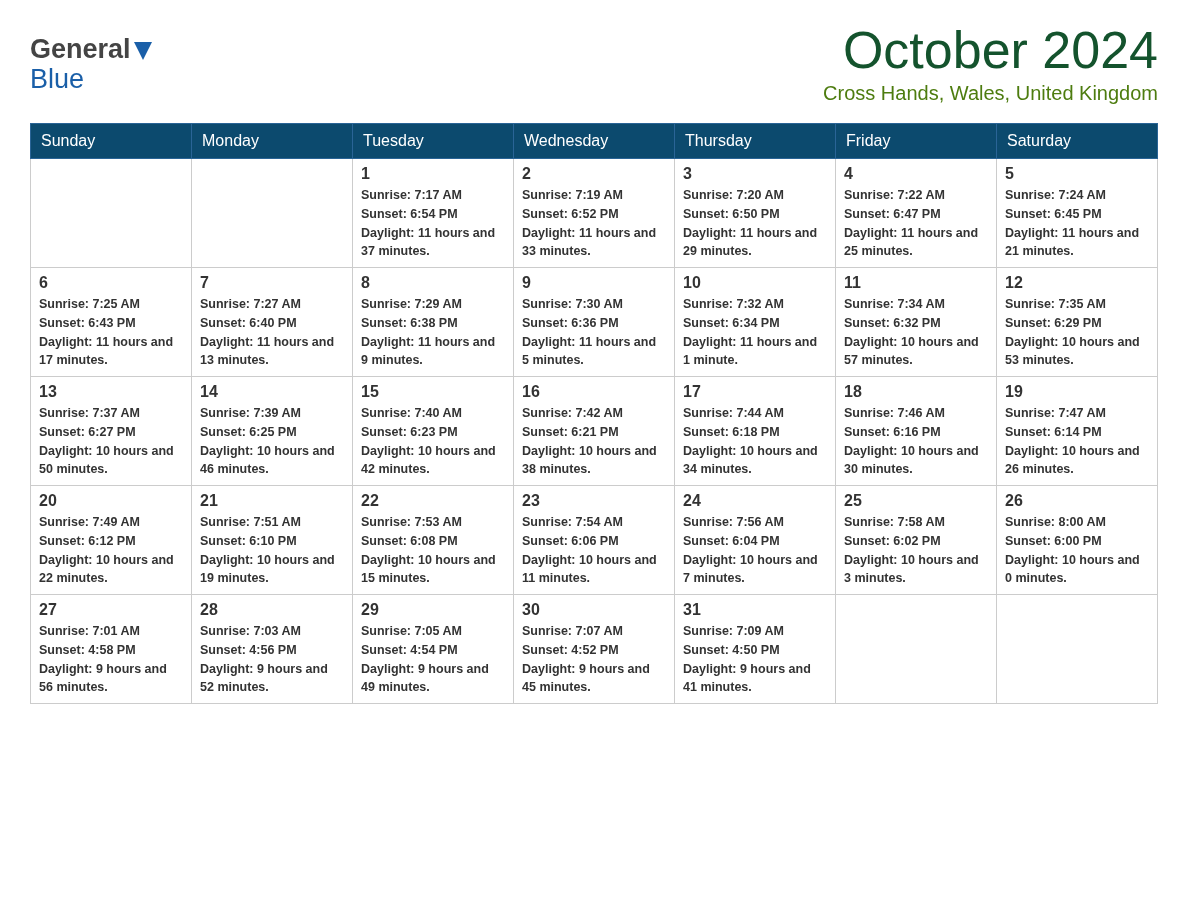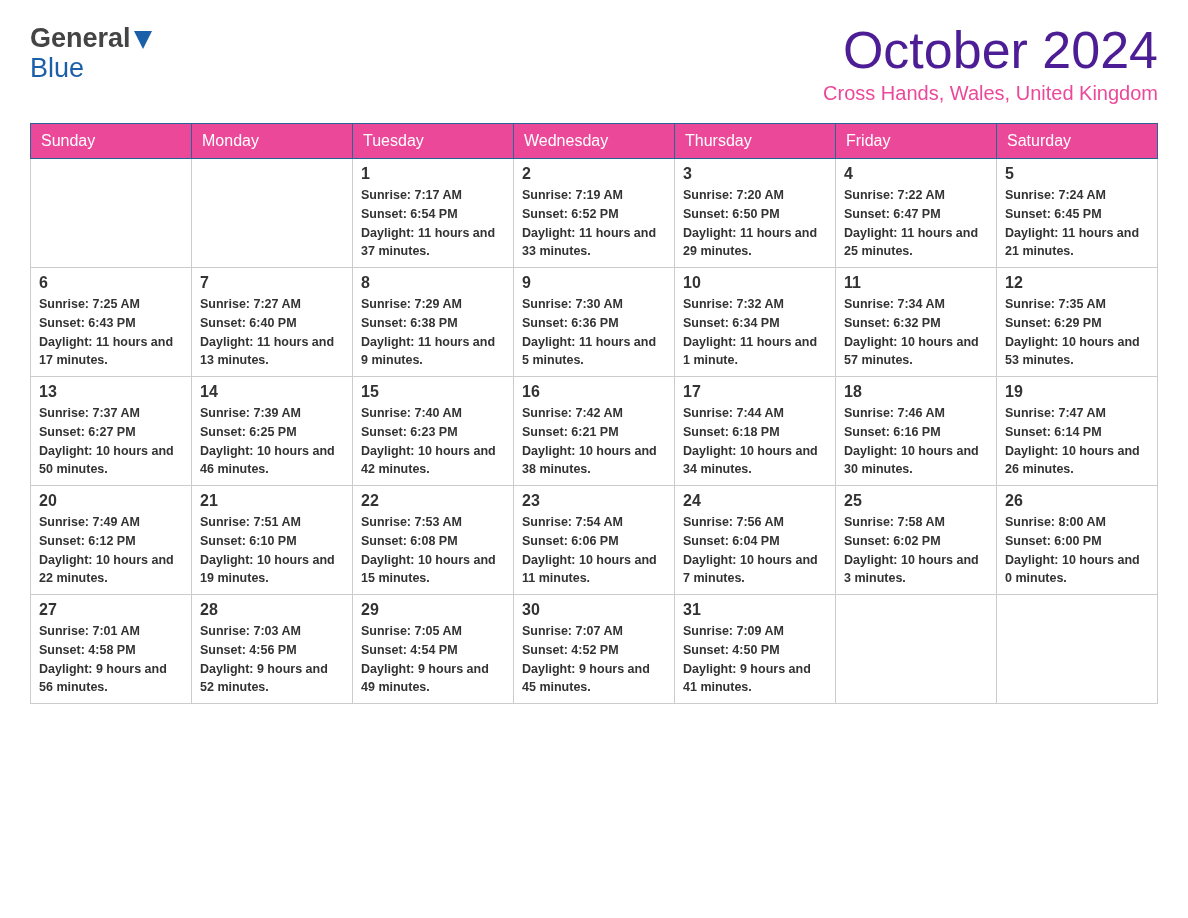--- a/index.html
+++ b/index.html
@@ -6,44 +6,44 @@
     body {
       background: #fff;
       font-family: Arial, Helvetica, sans-serif;
       padding: 24px 30px;
       width: 1188px;
       min-height: 918px;
     }
     .header {
       display: flex;
       justify-content: space-between;
-      align-items: flex-start;
+      align-items: center;
       margin-bottom: 18px;
     }
     .title-block {
       text-align: right;
     }
     .month-title {
       font-size: 52px;
       font-weight: normal;
-      color: #4c1d95;
+      color: #14532d;
       line-height: 1;
     }
     .location {
       font-size: 20px;
-      color: #ec4899;
+      color: #4d7c0f;
       margin-top: 6px;
     }
     .calendar {
       width: 100%;
       border-collapse: collapse;
       border: 1px solid #2a6496;
     }
     .calendar th {
-      background-color: #ec4899;
+      background-color: #0c4a6e;
       color: #fff;
       font-size: 16px;
       font-weight: normal;
       padding: 8px 10px;
       text-align: left;
       border: 1px solid #2a6496;
     }
     .calendar td {
       vertical-align: top;
       padding: 6px 8px;

